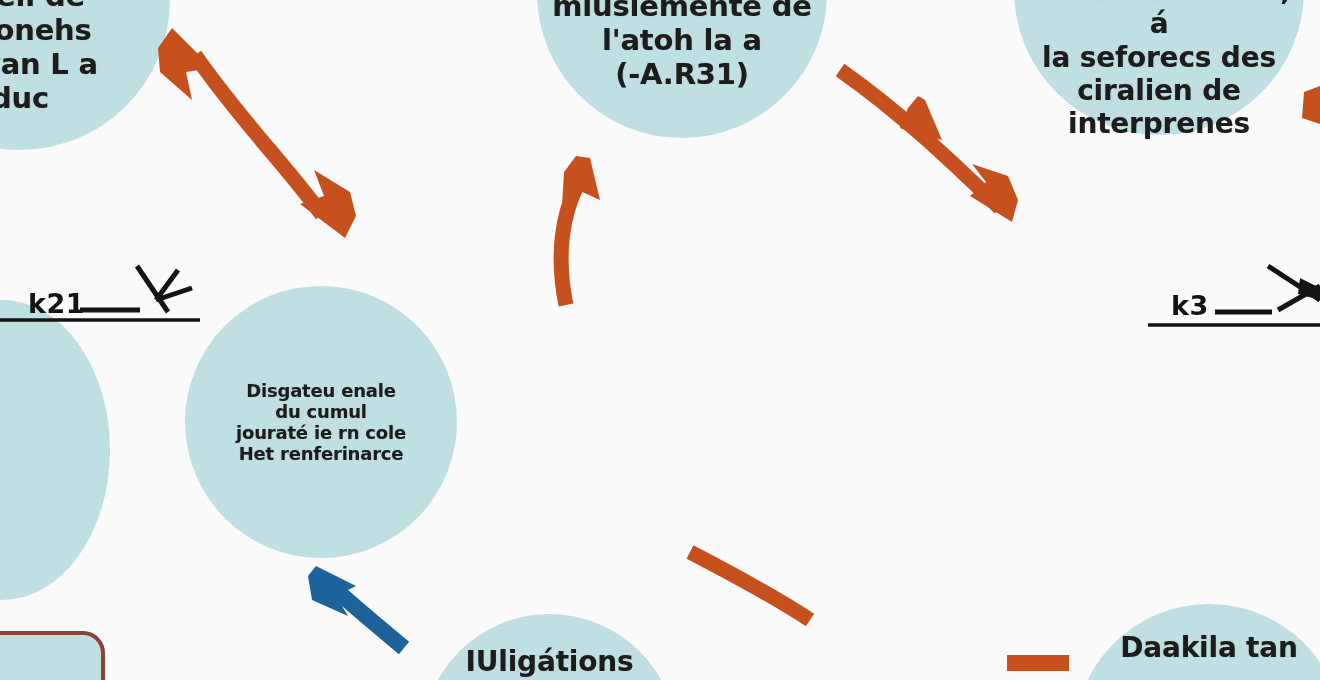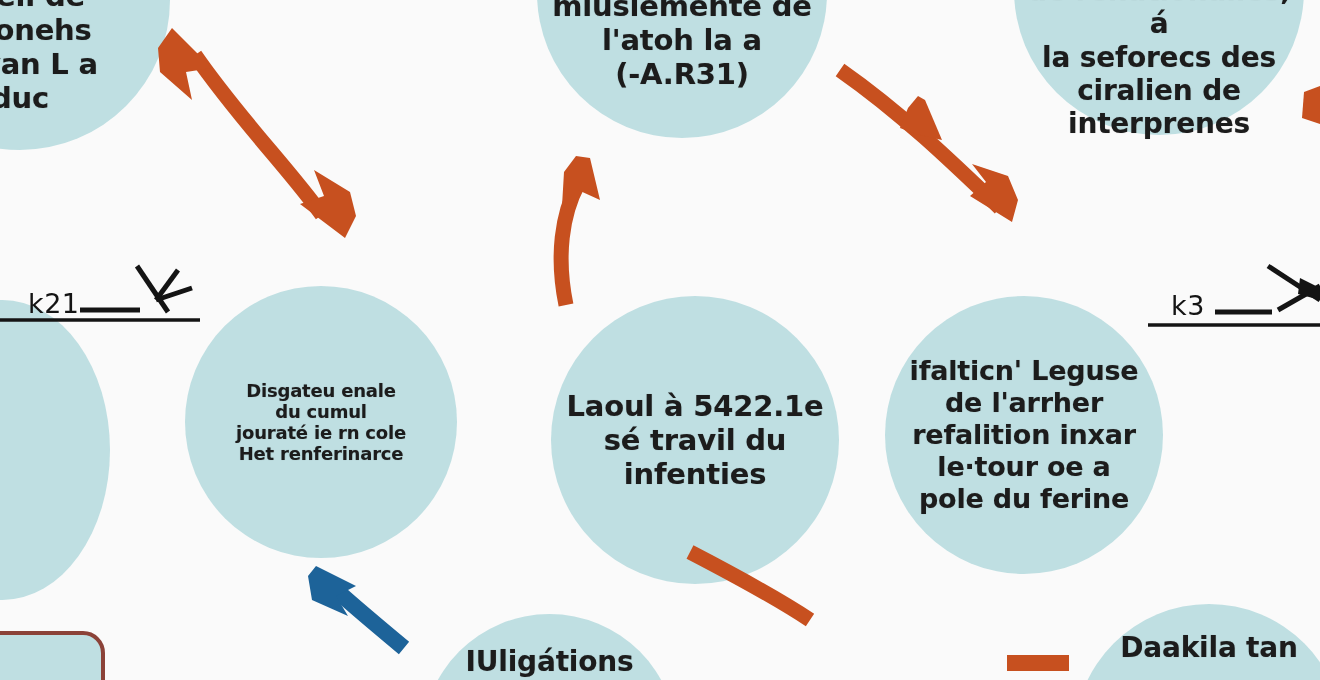--- a/index.html
+++ b/index.html
@@ -71,21 +71,21 @@
     background: #bfdfe2;
     border: 4px solid #8b4238;
     border-radius: 22px;
     box-sizing: border-box;
   }
 
   
   .klabel {
     position: absolute;
     font-family: "DejaVu Sans", "Liberation Sans", sans-serif;
-    font-weight: 400;
+    font-weight: 700;
     font-size: 27px;
     color: #141414;
     letter-spacing: 0.5px;
   }
   #k21-label { left: 28px;  top: 288px; }
   #k3-label  { left: 1171px; top: 290px; }
 
   svg.overlay {
     position: absolute;
     left: 0; top: 0;
@@ -125,33 +125,21 @@
 
   <div class="node" id="node-midleftedge"></div>
 
   <div class="node" id="node-left">
     <div class="label">Disgateu enale
 du cumul
 jouraté ie rn cole
 Het renferinarce</div>
   </div>
 
-  <div class="node" id="node-center">
-    <div class="label">Laoul à 5422.1e
-sé travil du
-infenties</div>
-  </div>
-
-  <div class="node" id="node-right">
-    <div class="label">ifalticn' Leguse
-de l'arrher
-refalition inxar
-le·tour oe a
-pole du ferine</div>
-  </div>
+
 
   <div class="node" id="node-bottomcenter">
     <div class="label">IUligátions</div>
   </div>
 
   <div class="node" id="node-bottomright">
     <div class="label">Daakila tan</div>
   </div>
 
   <div id="rounded-box"></div>

